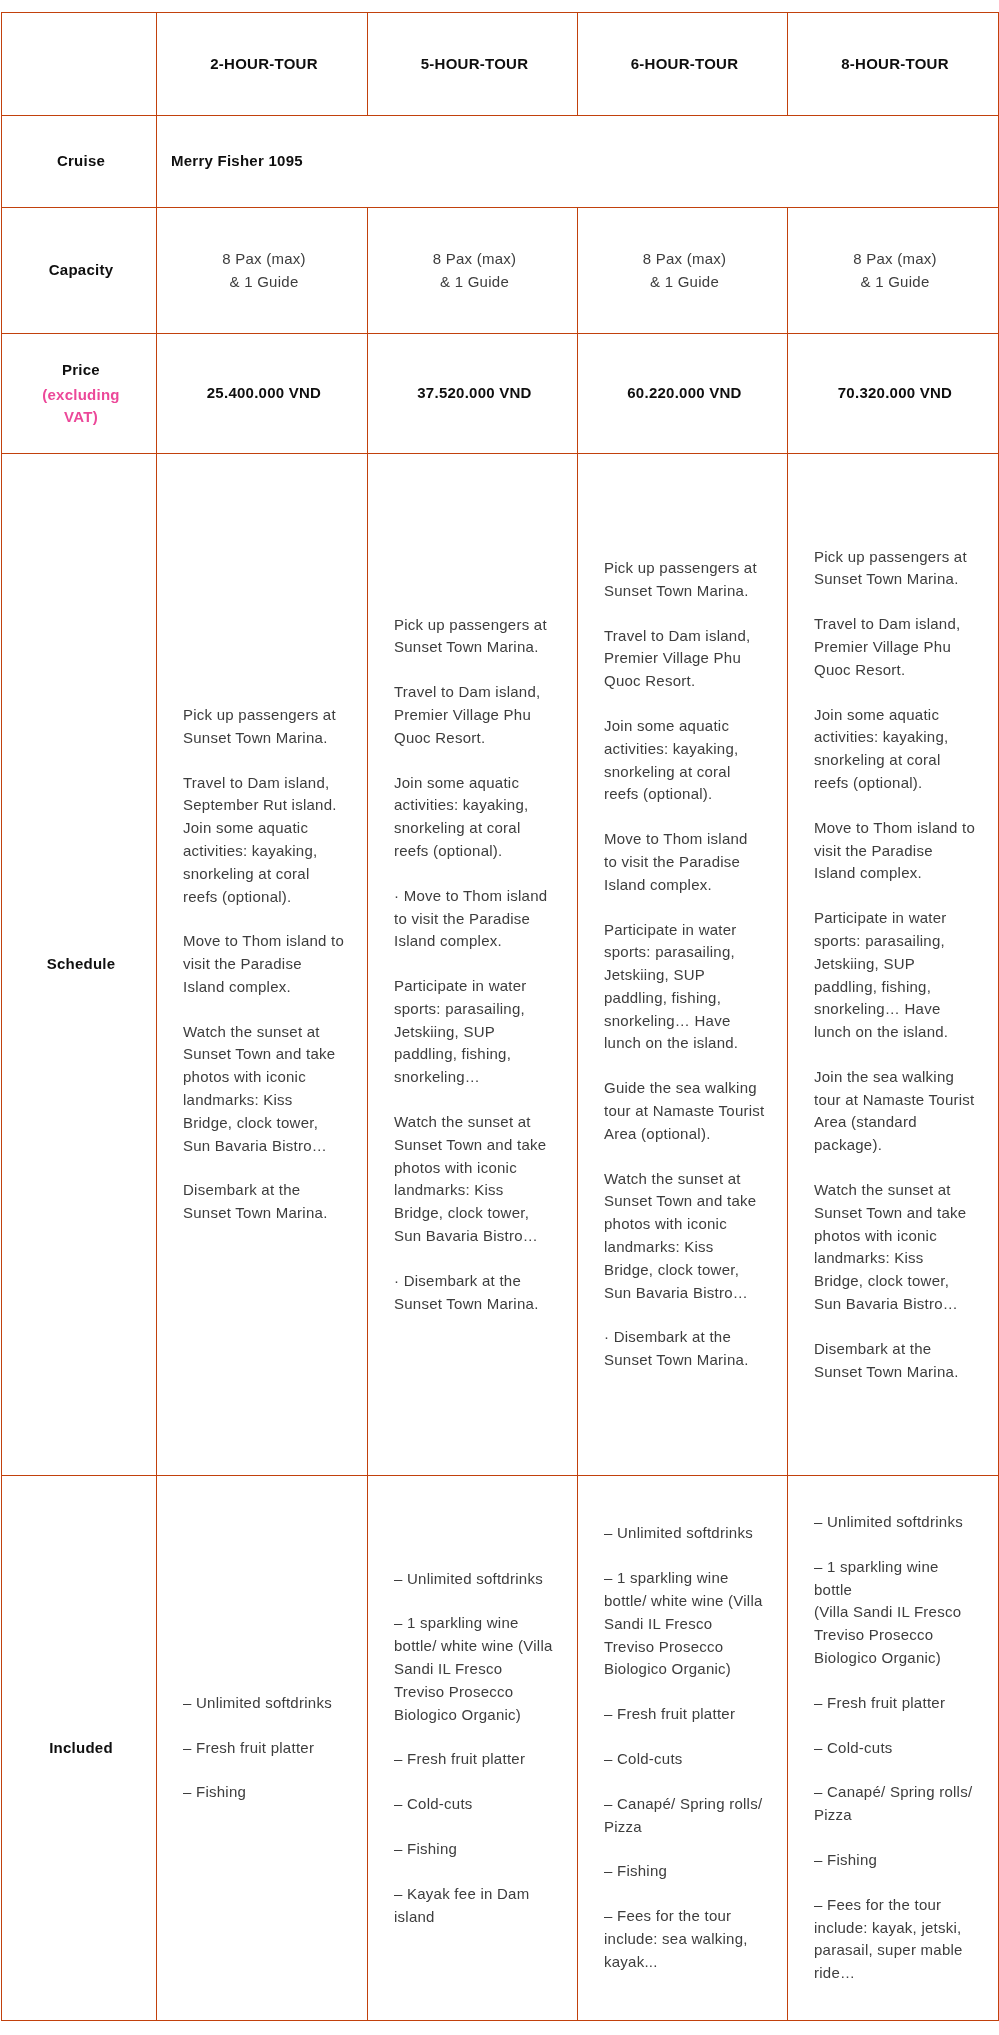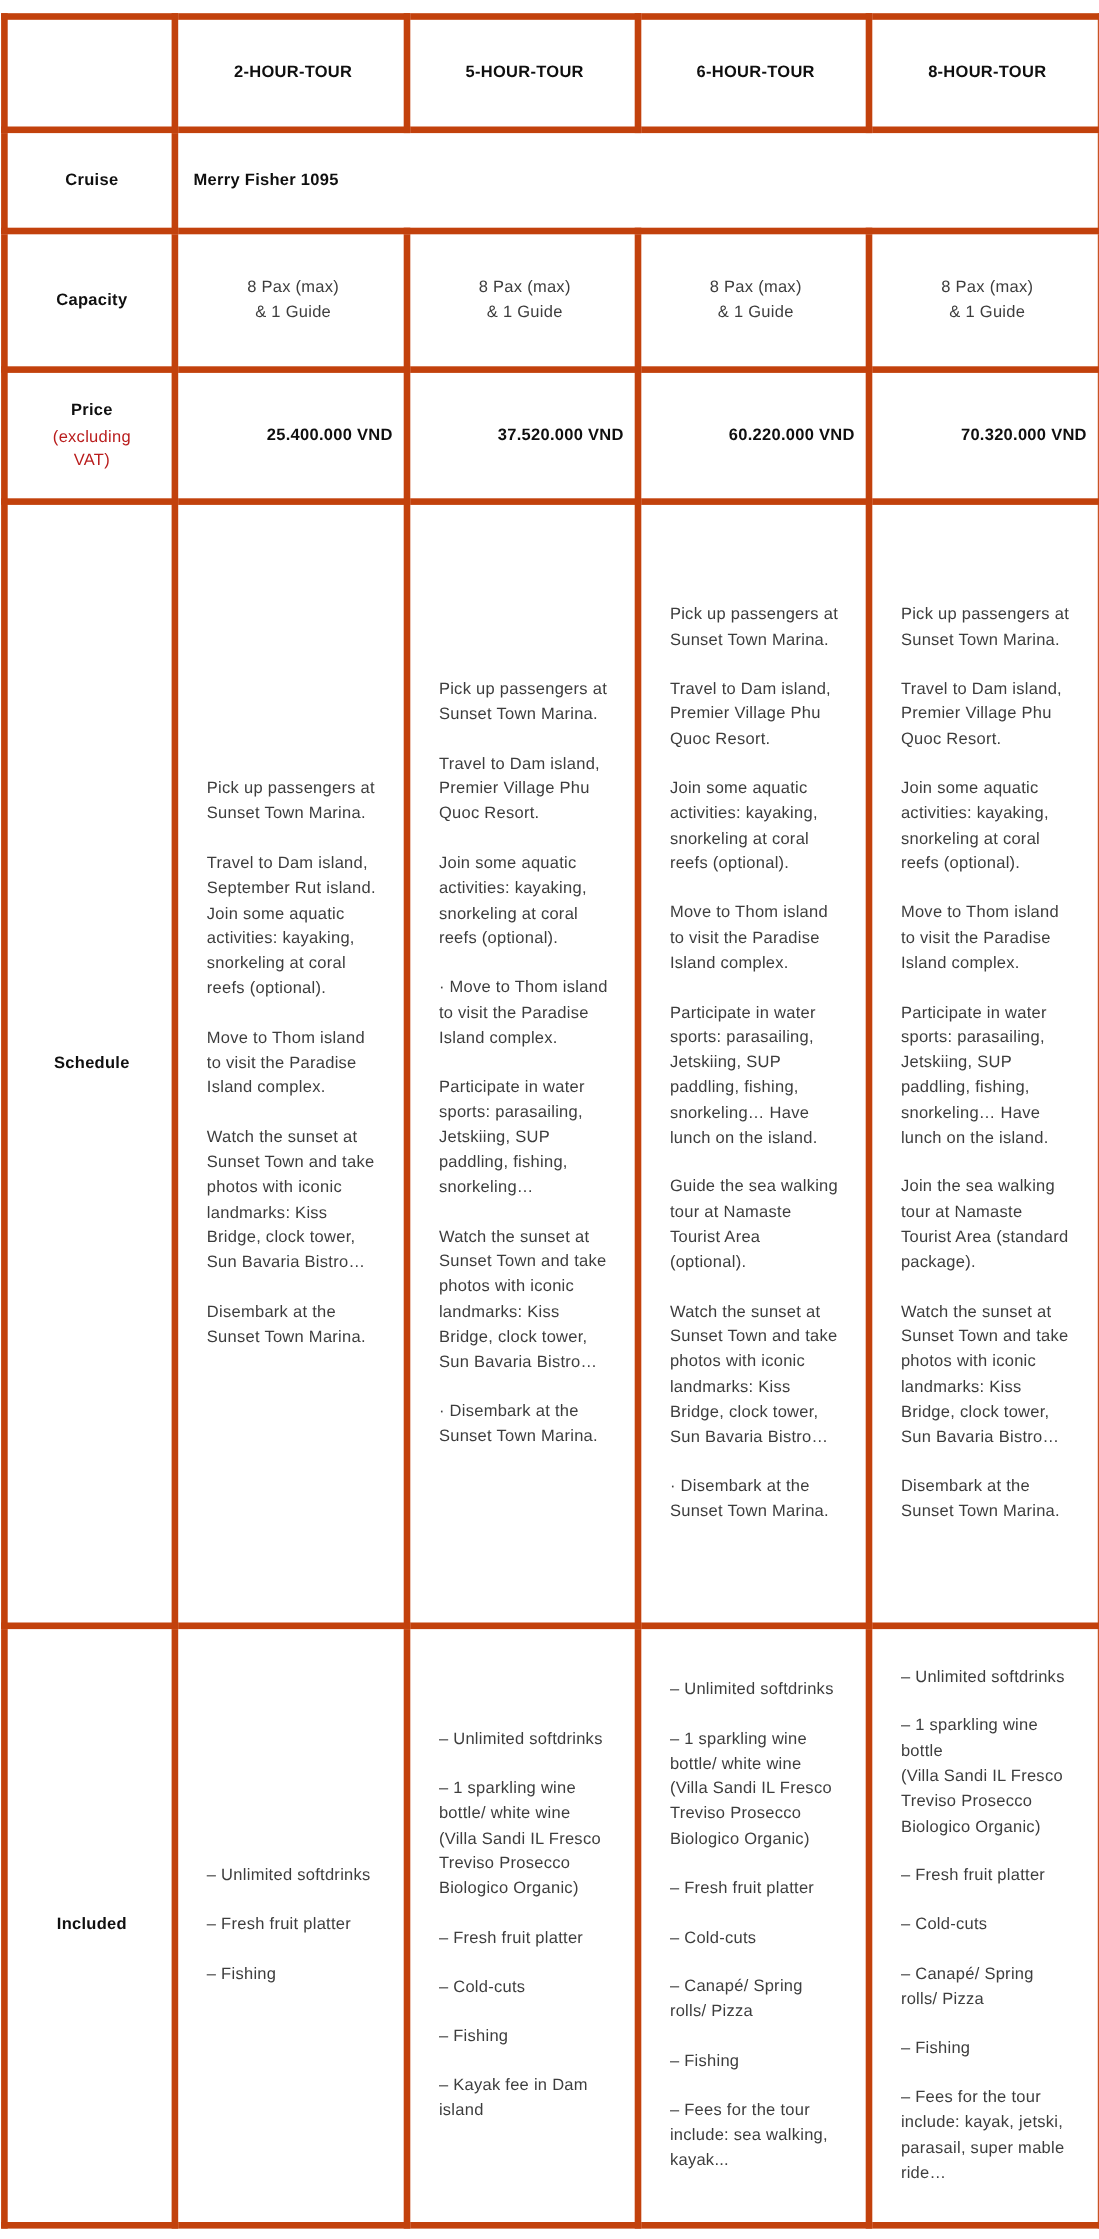--- a/index.html
+++ b/index.html
@@ -16,21 +16,21 @@
     padding-top: 12px;
     background: #ffffff;
   }
   table.pricing {
     border-collapse: collapse;
     table-layout: fixed;
     width: 997px;
     margin-left: 1px;
   }
   table.pricing td, table.pricing th {
-    border: 6px solid #c2410c;
+    border: 1px solid #c2410c;
     vertical-align: middle;
     box-sizing: border-box;
     padding: 6px 10px 6px 14px;
     font-size: 15px;
     letter-spacing: 0.25px;
     line-height: 1.52;
     background: #ffffff;
   }
   
   tr.r-colhead  { height: 103px; }
@@ -47,35 +47,35 @@
     font-size: 15.5px;
     letter-spacing: 0.3px;
   }
   .row-label {
     font-weight: bold;
     color: #0f0f0f;
     text-align: center;
     font-size: 15px;
   }
   .row-label .note {
-    font-weight: normal;
-    color: #b91c1c;
+    font-weight: bold;
+    color: #ec4899;
     display: block;
     max-width: 92px;
     margin: 2px auto 0 auto;
     line-height: 1.45;
   }
   .center-cell {
     text-align: center;
     white-space: pre-line;
   }
   .bold-cell {
     font-weight: bold;
     color: #0f0f0f;
-    text-align: right;
+    text-align: center;
     font-size: 15px;
   }
   .cruise-cell {
     font-weight: bold;
     color: #0f0f0f;
     text-align: left;
     font-size: 16px;
   }
   .text-cell { text-align: left; }
   .text-cell .para {

